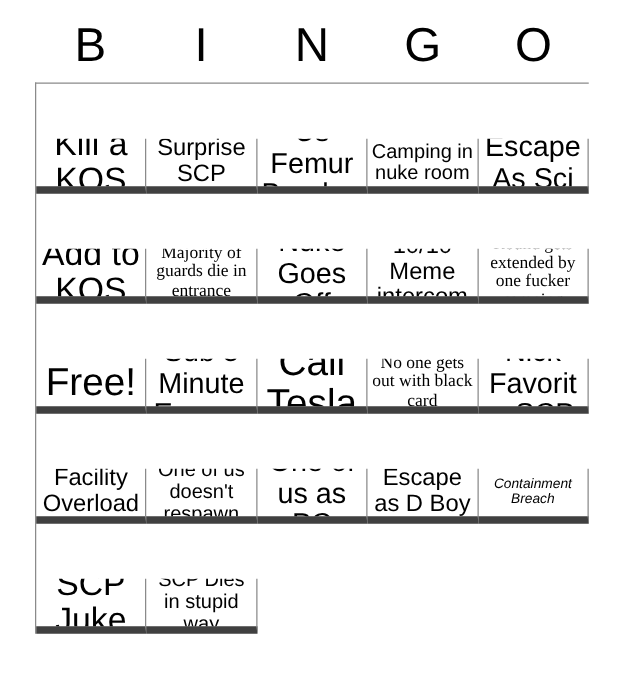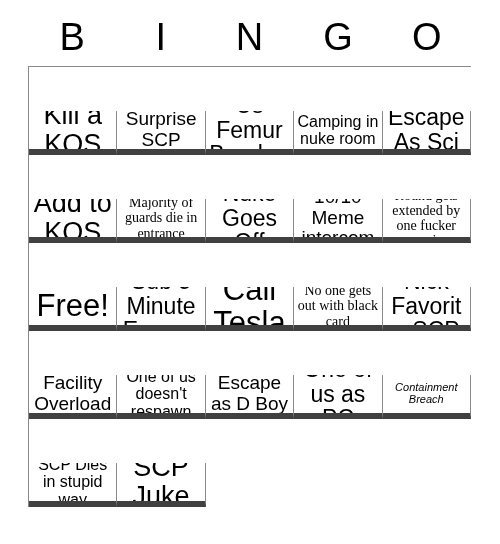--- a/index.html
+++ b/index.html
@@ -134,30 +134,30 @@
       </div>
       <div class="cell sz-lg">
         <span class="cell-text">Nick Favorite SCP</span>
       </div>
       <div class="cell sz-md">
         <span class="cell-text">Facility Overload</span>
       </div>
       <div class="cell sz-sm">
         <span class="cell-text">One of us doesn't respawn</span>
       </div>
+      <div class="cell sz-lg">
+        <span class="cell-text">One of us as PC</span>
+      </div>
       <div class="cell sz-md">
         <span class="cell-text">Escape as D Boy</span>
-      </div>
-      <div class="cell sz-lg">
-        <span class="cell-text">One of us as PC</span>
       </div>
       <div class="cell sz-xxs">
         <span class="cell-text">Containment Breach</span>
       </div>
+      <div class="cell sz-xl">
+        <span class="cell-text">SCP Juke</span>
+      </div>
       <div class="cell sz-sm">
         <span class="cell-text">SCP Dies in stupid way</span>
-      </div>
-      <div class="cell sz-xl">
-        <span class="cell-text">SCP Juke</span>
       </div>
     </div>
 
 </div>
 
 </body></html>

